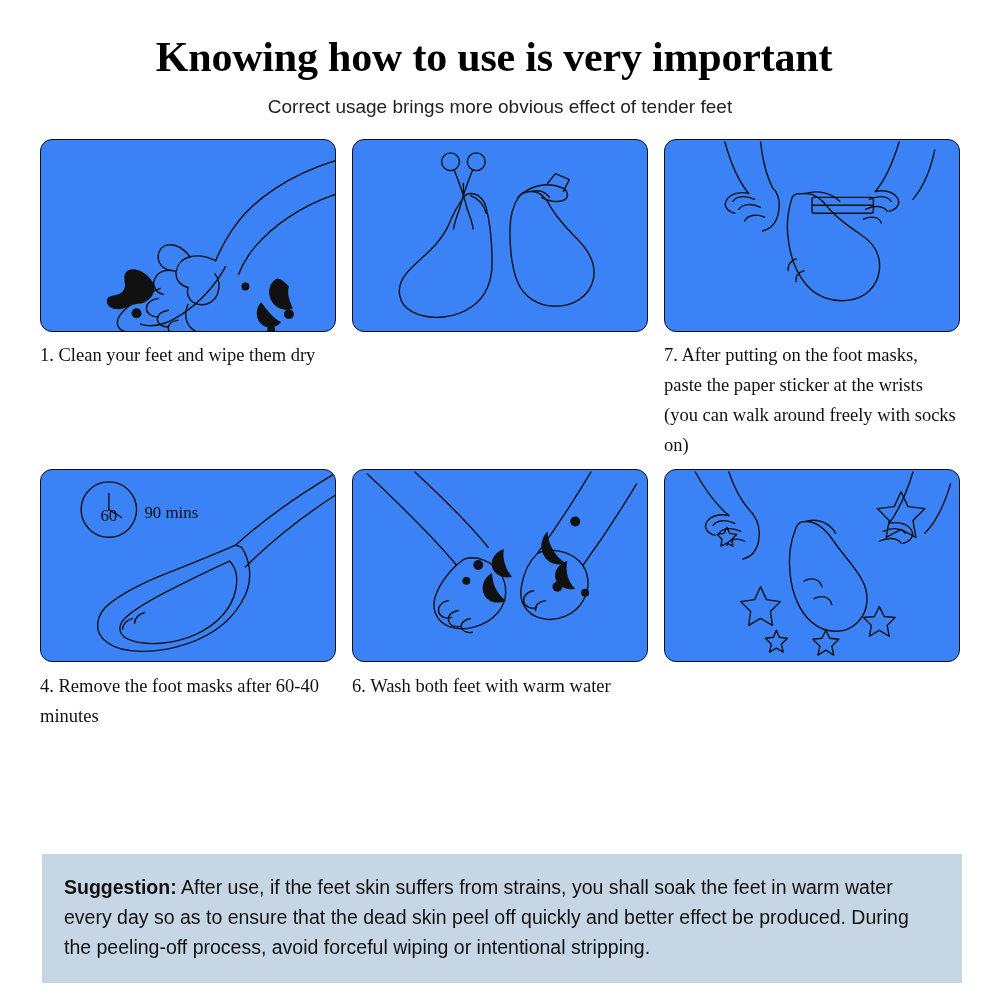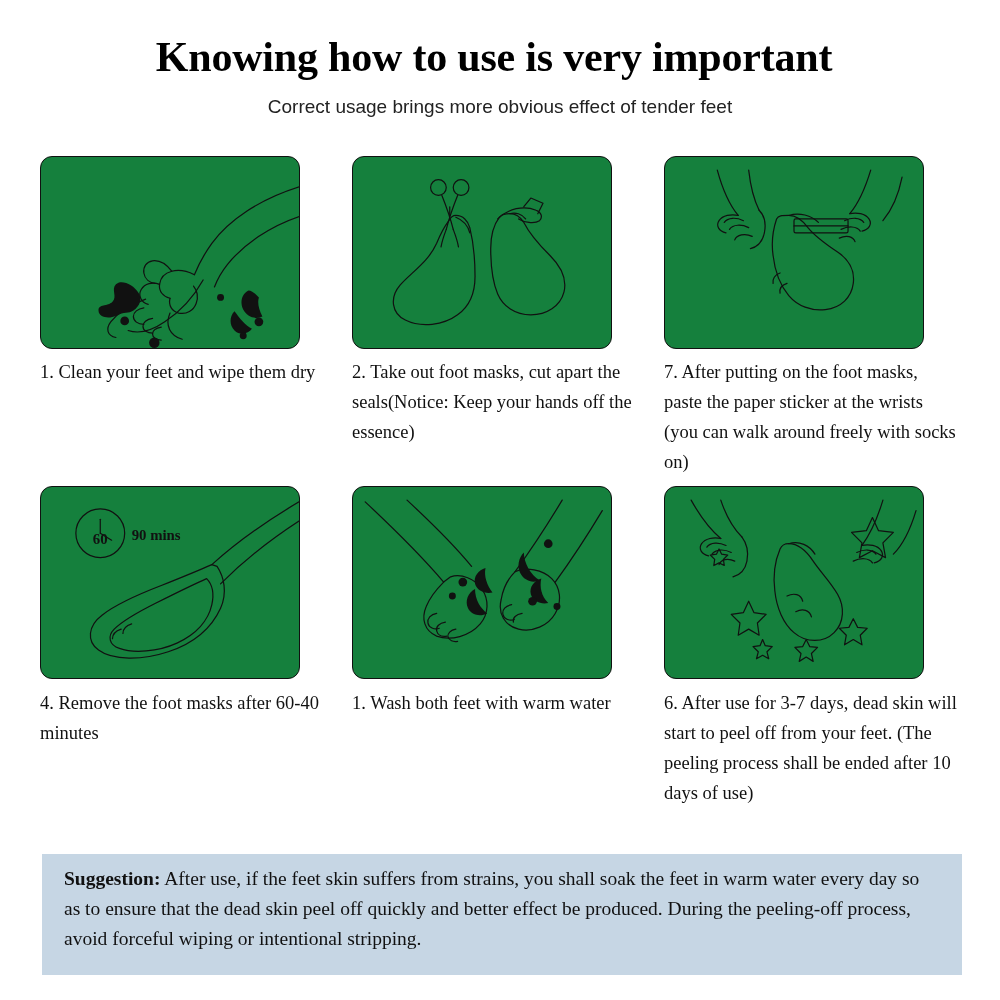--- a/index.html
+++ b/index.html
@@ -33,40 +33,39 @@
     color: #000;
   }
   .subtitle {
     text-align: center;
     font-family: "Liberation Sans", sans-serif;
     font-size: 19px;
     color: #222;
     margin: 16px 0 0 0;
   }
   .grid {
-    margin: 38px auto 0 auto;
+    margin: 21px auto 0 auto;
     width: 920px;
     display: grid;
     grid-template-columns: 296px 296px 296px;
     column-gap: 16px;
     row-gap: 0;
   }
   .cell {
     width: 296px;
   }
   .panel {
-    width: 260px;
+    width: 296px;
     height: 193px;
     border: 1.6px solid #111;
     border-radius: 12px;
     box-sizing: border-box;
-    background: #15803d;
+    background: #3b82f6;
     position: relative;
     overflow: hidden;
-    font-weight: bold;
   }
   .panel svg {
     display: block;
     width: 100%;
     height: 100%;
   }
   .caption {
     font-family: "Liberation Serif", serif;
     font-size: 18.5px;
     line-height: 1.62;
@@ -76,22 +75,22 @@
   }
   .row2 .caption { margin-top: 10px; }
   .row1 { margin-bottom: 8px; }
   .suggestion {
     position: absolute;
     left: 42px;
     top: 820px;
     width: 920px;
     box-sizing: border-box;
     background: #c6d6e4;
-    padding: 10px 22px 20px 22px;
-    font-family: Liberation Serif, serif;
+    padding: 18px 22px 20px 22px;
+    font-family: Liberation Sans, sans-serif;
     font-size: 19.5px;
     line-height: 1.55;
     color: #111;
   }
   .suggestion b {
     font-weight: bold;
   }
   .clock-text {
     font-family: "Liberation Serif", serif;
     font-size: 17px;
@@ -163,21 +162,20 @@
             <path d="M118 56 C128 60 132 66 134 74"></path>
 
             <path d="M168 56 C162 64 158 76 158 92 C158 110 160 130 166 144 C172 158 186 168 204 168 C222 168 238 158 242 142 C246 126 238 112 226 100 C214 88 202 74 196 62 C192 56 186 52 180 52 C174 52 170 54 168 56z"></path>
             <path d="M180 52 C186 50 194 52 198 58"></path>
 
             <path d="M166 58 C178 46 196 42 210 48 C216 50 218 56 214 60 C208 64 196 62 190 58"></path>
             <path d="M196 44 l8 -10 l14 6 l-6 12"></path>
           </g>
         </svg>
       </div>
-      <div class="caption">2. Take out foot masks, cut apart the seals(Notice: Keep your hands off the essence)</div>
     </div>
 
     <div class="cell row1">
       <div class="panel">
         <svg viewBox="0 0 296 193">
           <g fill="none" stroke="#111" stroke-width="1.4" stroke-linecap="round" stroke-linejoin="round">
 
             <path d="M60 2 C66 24 74 42 84 54"></path>
             <path d="M96 2 C98 20 102 36 108 48"></path>
             <path d="M84 54 C76 52 66 54 62 60 C58 66 62 72 70 74"></path>
@@ -261,21 +259,21 @@
             <circle cx="126" cy="96" r="5"></circle>
             <circle cx="114" cy="112" r="4"></circle>
             <path d="M196 62 c-6 6 -8 16 -4 24 4 8 14 12 22 8 -10 -6 -18 -20 -18 -32z"></path>
             <path d="M216 92 c-8 2 -14 10 -12 18 2 8 12 12 20 10 -8 -8 -10 -18 -8 -28z"></path>
             <circle cx="224" cy="52" r="5"></circle>
             <circle cx="206" cy="118" r="5"></circle>
             <circle cx="234" cy="124" r="4"></circle>
           </g>
         </svg>
       </div>
-      <div class="caption">1. Wash both feet with warm water</div>
+      <div class="caption">6. Wash both feet with warm water</div>
     </div>
 
     <div class="cell row2">
       <div class="panel">
         <svg viewBox="0 0 296 193">
           <g fill="none" stroke="#111" stroke-width="1.4" stroke-linecap="round" stroke-linejoin="round">
 
             <path d="M30 2 C40 20 52 36 64 46"></path>
             <path d="M64 2 C70 20 78 34 88 44"></path>
             <path d="M64 46 C56 44 46 46 42 52 C38 58 42 64 50 66"></path>
@@ -300,21 +298,20 @@
           <g fill="none" stroke="#111" stroke-width="1.4" stroke-linejoin="round">
             <path d="M238 22 l7 15 l17 2 l-12 12 l3 17 l-15 -8 l-15 8 l3 -17 l-12 -12 l17 -2 z"></path>
             <path d="M96 118 l6 13 l14 2 l-10 10 l2 14 l-12 -7 l-12 7 l2 -14 l-10 -10 l14 -2 z"></path>
             <path d="M216 138 l5 10 l11 1 l-8 8 l2 11 l-10 -6 l-10 6 l2 -11 l-8 -8 l11 -1 z"></path>
             <path d="M162 162 l4 8 l9 1 l-7 7 l2 9 l-8 -5 l-8 5 l2 -9 l-7 -7 l9 -1 z"></path>
             <path d="M112 162 l3 7 l8 1 l-6 6 l2 8 l-7 -4 l-7 4 l2 -8 l-6 -6 l8 -1 z"></path>
             <path d="M62 58 l3 6 l7 1 l-5 5 l1 7 l-6 -3 l-6 3 l1 -7 l-5 -5 l7 -1 z"></path>
           </g>
         </svg>
       </div>
-      <div class="caption">6. After use for 3-7 days, dead skin will start to peel off from your feet. (The peeling process shall be ended after 10 days of use)</div>
     </div>
 
   </div>
 
   <div class="suggestion" style="background: rgb(198, 214, 228);">
     <b>Suggestion:</b>
     <span> After use, if the feet skin suffers from strains, you shall soak the feet in warm water every day so as to ensure that the dead skin peel off quickly and better effect be produced. During the peeling-off process, avoid forceful wiping or intentional stripping.</span>
   </div>
 
 </div>

